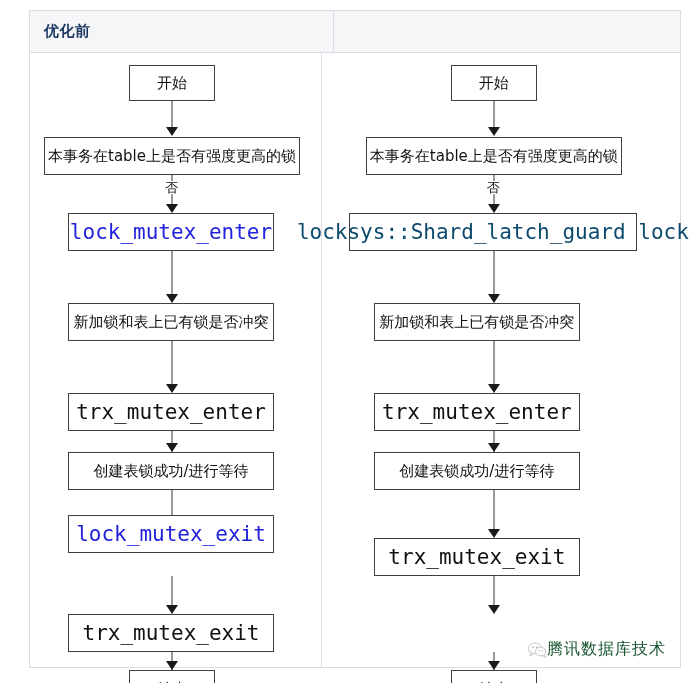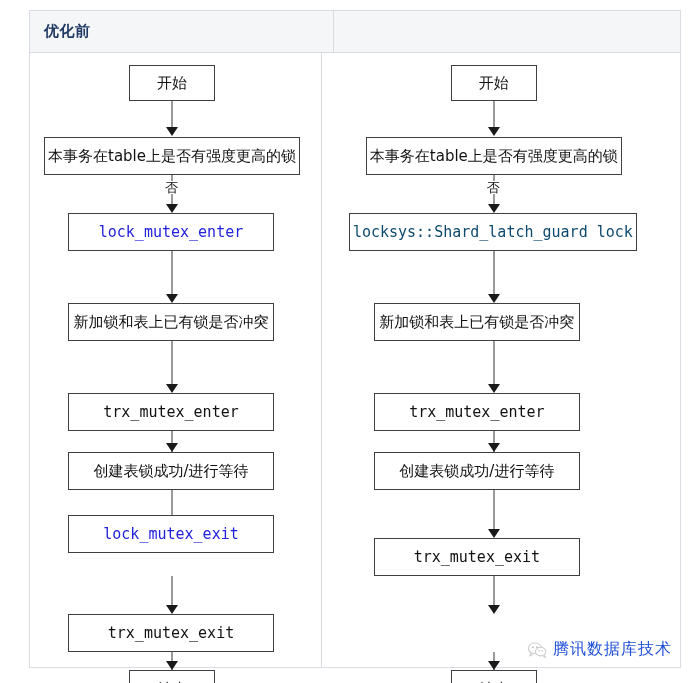--- a/index.html
+++ b/index.html
@@ -75,21 +75,21 @@
     color: #111111;
     line-height: 1;
     white-space: nowrap;
   }
   .node.cn {
     font-family: "DejaVu Sans", "Liberation Sans", sans-serif;
     font-size: 15px;
   }
   .node.mono {
     font-family: "DejaVu Sans Mono", "Liberation Mono", monospace;
-    font-size: 15px;
+    font-size: 21px;
   }
   .node.blue { color: #2222dd; }
   .node.red  { color: #0c4a6e; }
 
   
   .conn {
     position: absolute;
     width: 2px;
     background: #9a9a9a;
   }
@@ -112,22 +112,21 @@
     white-space: nowrap;
   }
 
   
   .watermark {
     position: absolute;
     left: 527px;
     top: 639px;
     display: flex;
     align-items: center;
-    gap: 6px;
-    color: #1d4ed8;
+    color: #14532d;
     font-family: "DejaVu Sans", "Liberation Sans", sans-serif;
     font-size: 16px;
     letter-spacing: 1px;
     white-space: nowrap;
     pointer-events: none;
   }
   .watermark svg { display: block; }
 </style>
 </head>
 <body>

